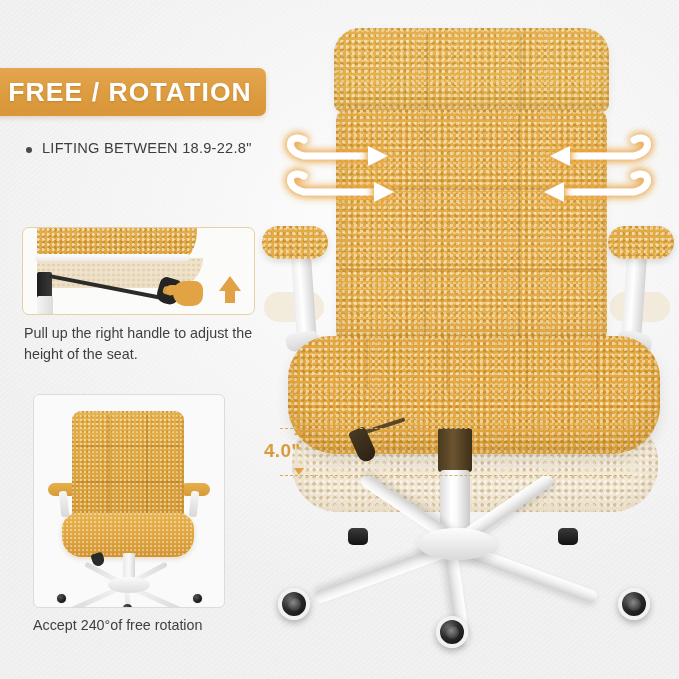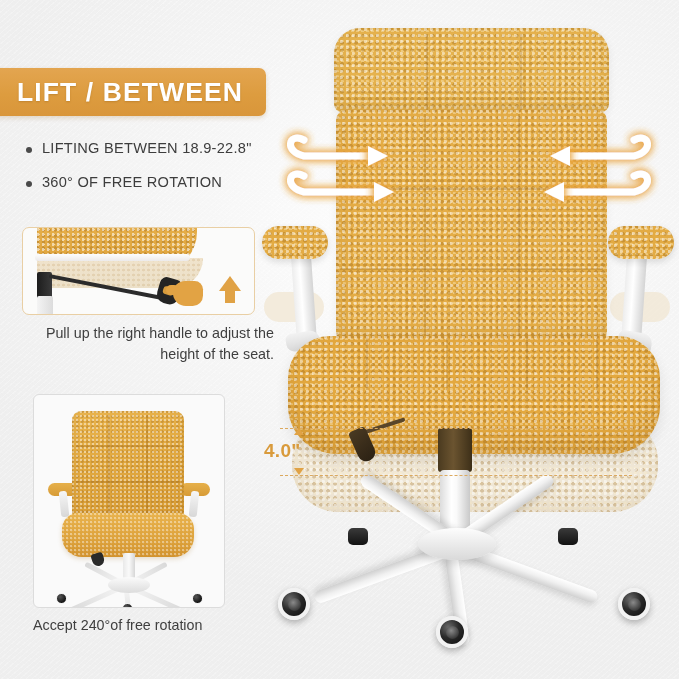--- a/index.html
+++ b/index.html
@@ -111,21 +111,21 @@
     position:absolute; left:196px; top:48px; width:0; height:0;
     border-left:11px solid transparent; border-right:11px solid transparent;
     border-bottom:15px solid #e0a245;
   }
   .up-arrow::after{
     content:""; position:absolute; left:-5px; top:15px; width:10px; height:12px;
     background:#e0a245;
   }
   #handle-caption {
     position:absolute; left:24px; top:323px; width:250px;
-    font-size:14.3px; color:#3f3f3f; line-height:1.48;text-align:right;
+    font-size:14.3px; color:#3f3f3f; line-height:1.48;
   }
 
   
   #rotation-card {
     position:absolute; left:33px; top:394px;
     width:192px; height:214px;
     border:1.2px solid #dcdcdc; border-radius:6px;
     background:#fafafa; overflow:hidden;
   }
   #rotation-caption {
@@ -430,31 +430,27 @@
 
 <div id="dim">
   <div class="dline" style="top:8px;"></div>
   <div class="dline" style="top:55px;"></div>
   <div class="dim-arrow up"></div>
   <div class="dim-arrow down"></div>
   <div id="dim-label">4.0"</div>
 </div>
 
 <div id="banner">
-  <span id="banner-label">LIFT / BETWEEN</span>
+  <span id="banner-label">FREE / ROTATION</span>
 </div>
 
 <div id="bullets">
   <div class="bullet">
     <span class="bullet-dot"></span>
     <span class="bullet-text">LIFTING BETWEEN 18.9-22.8"</span>
-  </div>
-  <div class="bullet">
-    <span class="bullet-dot"></span>
-    <span class="bullet-text">360° OF FREE ROTATION</span>
   </div>
 </div>
 
 <div id="handle-card">
   <div class="sherpa-strip"></div>
   <div class="sherpa-pale"></div>
   <div class="white-edge"></div>
   <div class="dark-post"></div>
   <div class="white-post"></div>
   <div class="lever-arm"></div>

